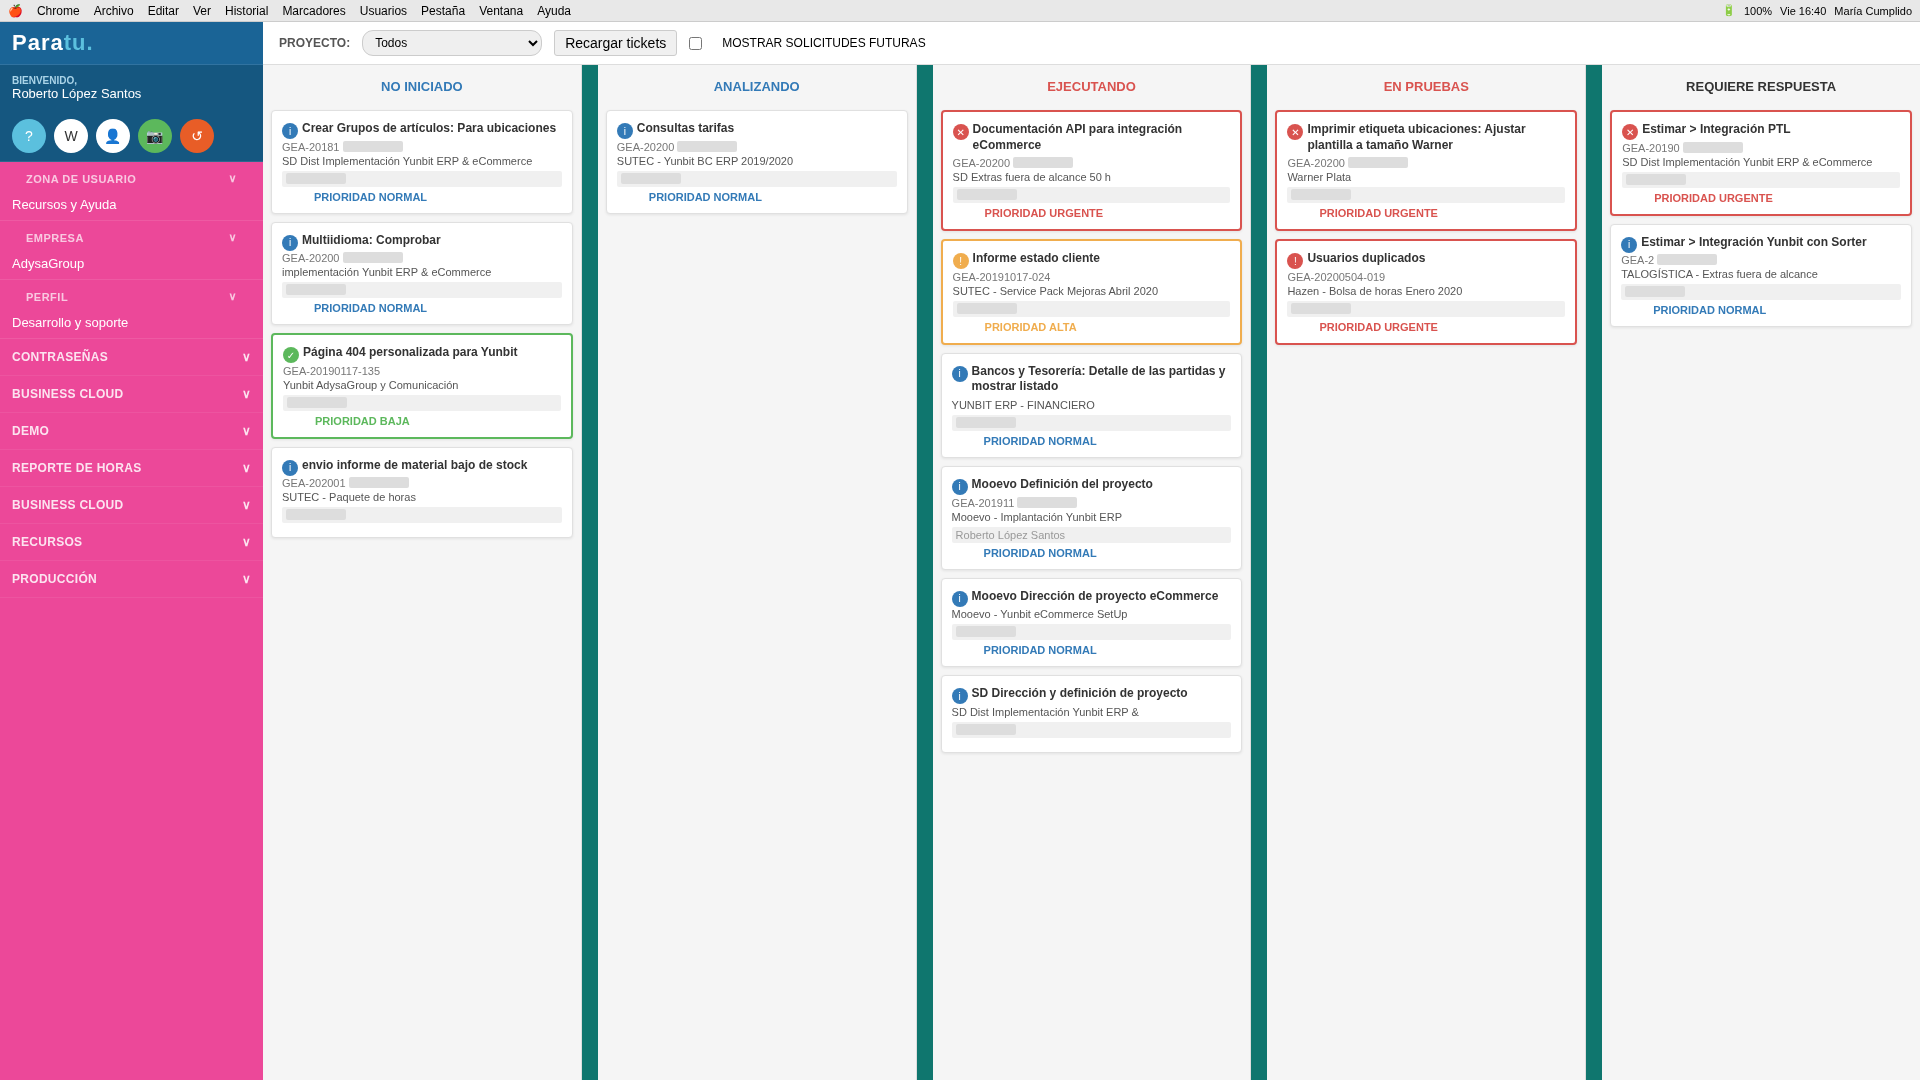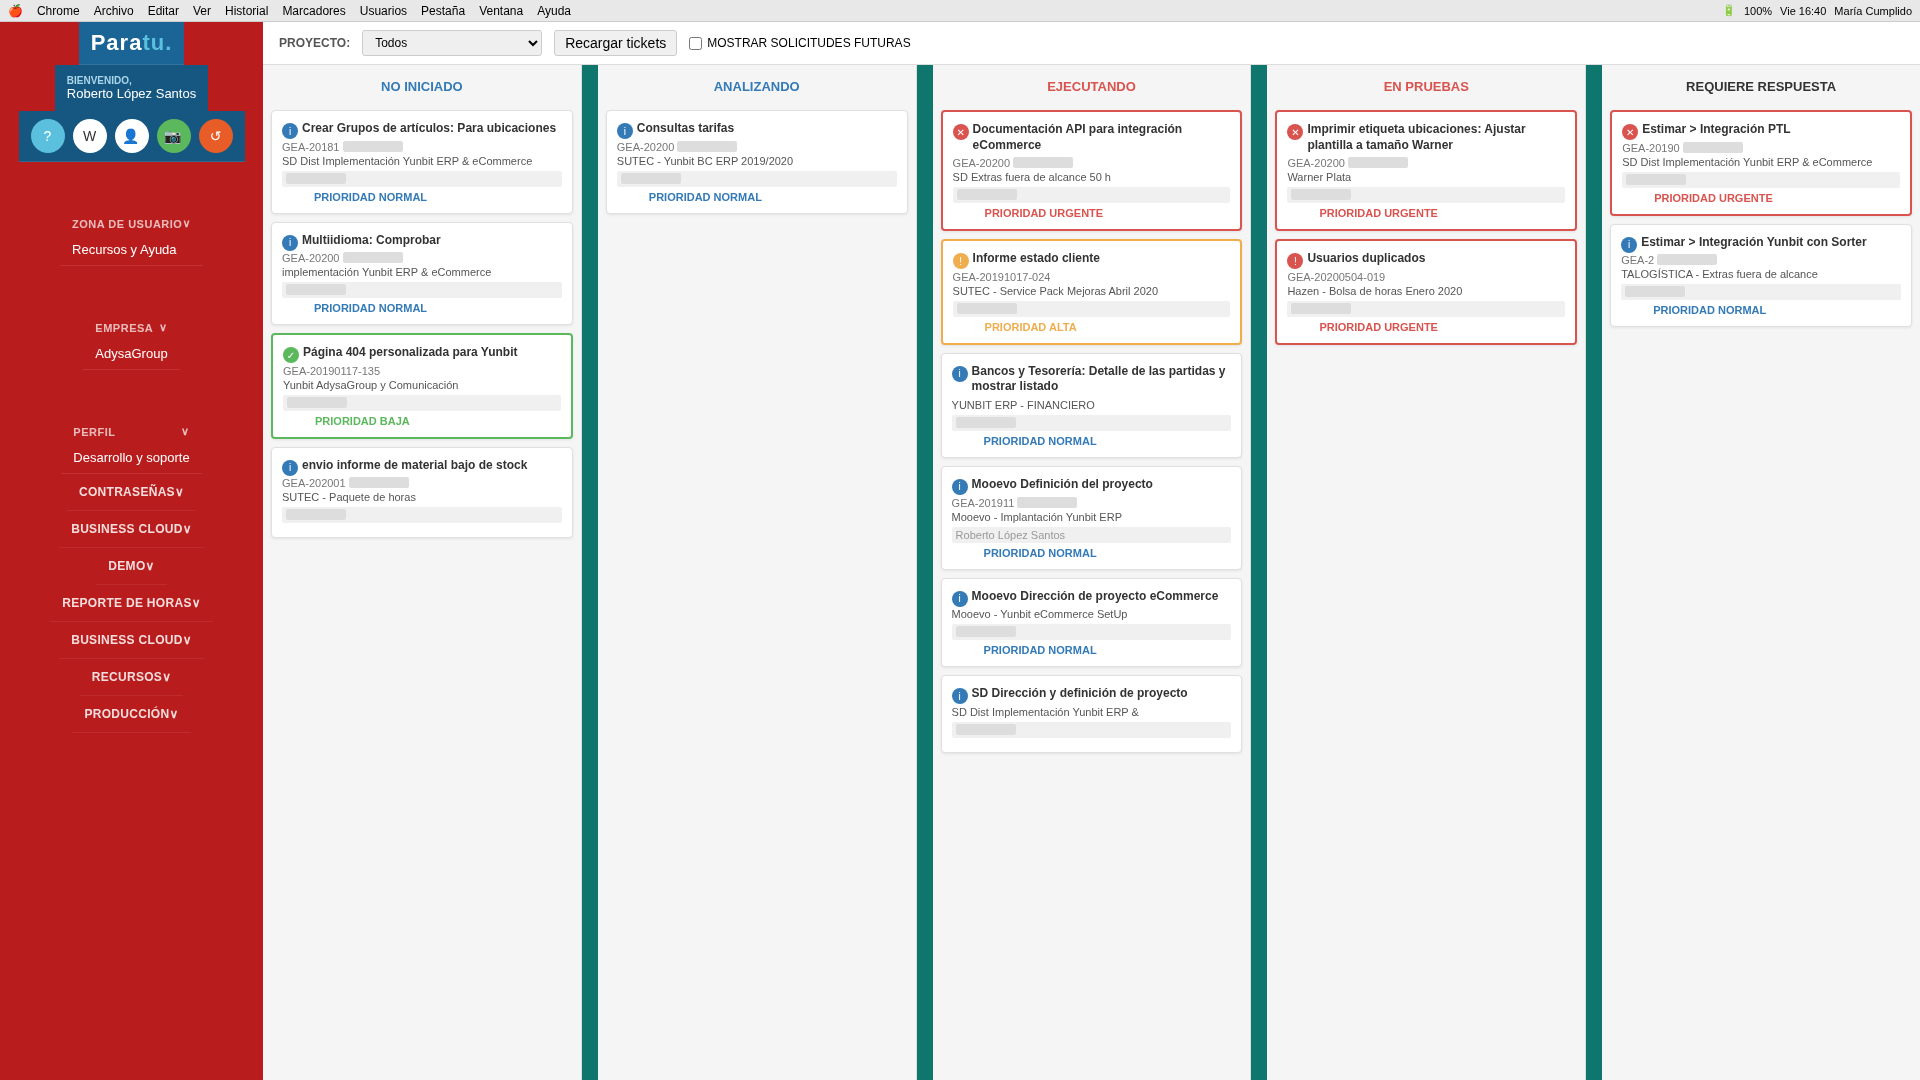--- a/index.html
+++ b/index.html
@@ -18,27 +18,26 @@
     }
     .mac-menubar-left { display: flex; align-items: center; gap: 14px; }
     .mac-menubar-right { display: flex; align-items: center; gap: 8px; font-size: 11px; }
 
     
     .app-container { display: flex; height: calc(100vh - 22px); }
 
     
     .sidebar {
       width: 263px;
-      background: #b91c1c;
+      background: #ec4899;
       color: white;
       flex-shrink: 0;
       overflow-y: auto;
       display: flex;
       flex-direction: column;
-      align-items: center;
     }
     .sidebar-logo {
       padding: 8px 12px;
       background: #1a6496;
       border-bottom: 1px solid rgba(255,255,255,0.1);
     }
     .sidebar-logo-text {
       color: white;
       font-size: 22px;
       font-weight: bold;
@@ -83,28 +82,27 @@
     .sidebar-icon-btn.green { background: #5cb85c; }
     .sidebar-icon-btn.orange { background: #e85d27; }
 
     .sidebar-section {
       border-bottom: 1px solid rgba(255,255,255,0.1);
     }
     .sidebar-section-header {
       display: flex;
       justify-content: space-between;
       align-items: center;
-      padding: 10px 12px;
+      padding: 10px 26px;
       cursor: pointer;
       font-size: 11px;
       color: rgba(255,255,255,0.7);
       text-transform: uppercase;
       font-weight: bold;
       letter-spacing: 0.5px;
-      margin-top: 45px;
     }
 
     .sidebar-nav-item {
       display: flex;
       justify-content: space-between;
       align-items: center;
       padding: 11px 12px;
       cursor: pointer;
       border-bottom: 1px solid rgba(255,255,255,0.07);
       font-size: 12px;
@@ -129,33 +127,33 @@
       padding: 8px 16px;
       display: flex;
       align-items: center;
       gap: 12px;
       border-bottom: 1px solid #ddd;
       font-size: 12px;
     }
     .top-bar select {
       padding: 4px 8px;
       border: 1px solid #ccc;
-      border-radius: 3px;
+      border-radius: 11px;
       font-size: 12px;
       min-width: 180px;
     }
     .top-bar-btn {
       padding: 4px 10px;
       background: #f0f0f0;
       border: 1px solid #ccc;
       border-radius: 3px;
       cursor: pointer;
       font-size: 14px;
     }
-    .top-bar-checkbox { display: flex; align-items: flex-end; gap: 5px; }
+    .top-bar-checkbox { display: flex; align-items: flex-end; gap: 20px; }
 
     
     .kanban-board {
       display: flex;
       flex: 1;
       overflow-y: auto;
       gap: 16px;
     }
     .kanban-column {
       flex: 1;

